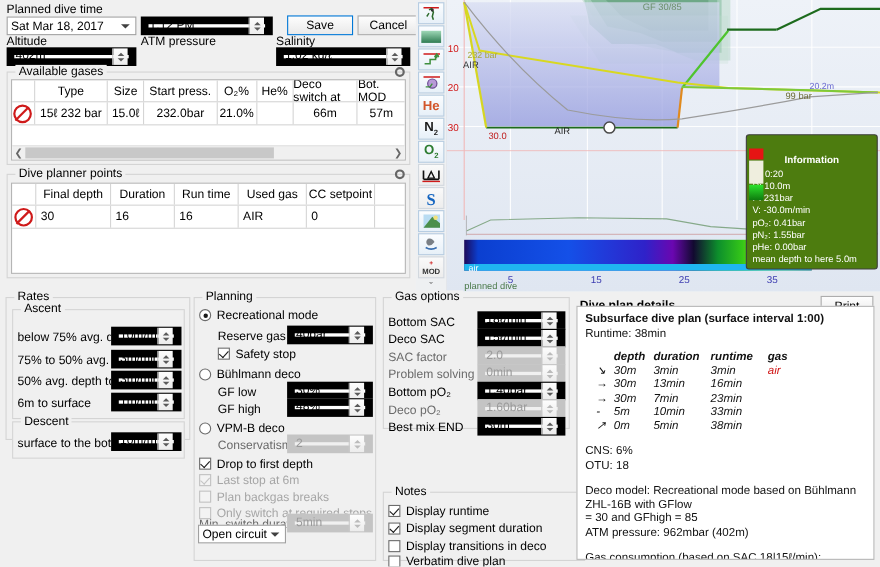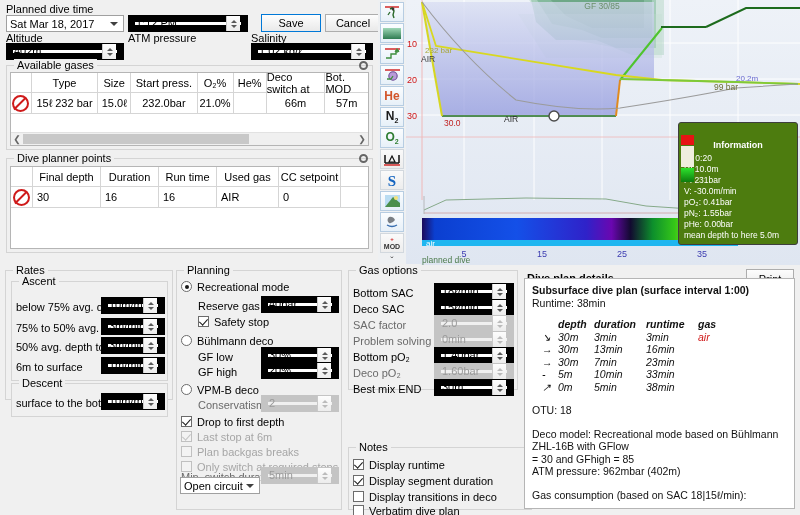--- a/index.html
+++ b/index.html
@@ -507,21 +507,21 @@
   <div class="lbl" style="position:absolute;left:198px;top:351px;">GF low</div>
   <div class="field" style="position:absolute;left:261px;top:347px;width:78px;">
     <span class="txt">30%</span>
     <span class="spin">
         <i class="up"></i>
         <i class="dn"></i>
       </span>
   </div>
   <div class="lbl" style="position:absolute;left:198px;top:366px;">GF high</div>
   <div class="field" style="position:absolute;left:261px;top:362px;width:78px;">
-    <span class="txt">20%</span>
+    <span class="txt">48%</span>
     <span class="spin">
         <i class="up"></i>
         <i class="dn"></i>
       </span>
   </div>
 
   <div class="rbrow" style="position:absolute;left:181px;top:382px;">
     <span class="rb"></span>
     <span>VPM-B deco</span>
   </div>
@@ -698,20 +698,21 @@
     </div>
     <div class="planrow" style="padding-left:10px;">
       <span class="c0">↗</span>
       <span class="c1">0m</span>
       <span class="c2">5min</span>
       <span class="c3">38min</span>
       <span class="c4 red"></span>
     </div>
 
     <div style="height:11px;"></div>
+    <div>CNS: 6%</div>
     <div>OTU: 18</div>
     <div style="height:11px;"></div>
     <div>Deco model: Recreational mode based on Bühlmann ZHL-16B with GFlow</div>
     <div>= 30 and GFhigh = 85</div>
     <div>ATM pressure: 962mbar (402m)</div>
     <div style="height:11px;"></div>
     <div>Gas consumption (based on SAC 18|15ℓ/min):</div>
 
   </div>
 

